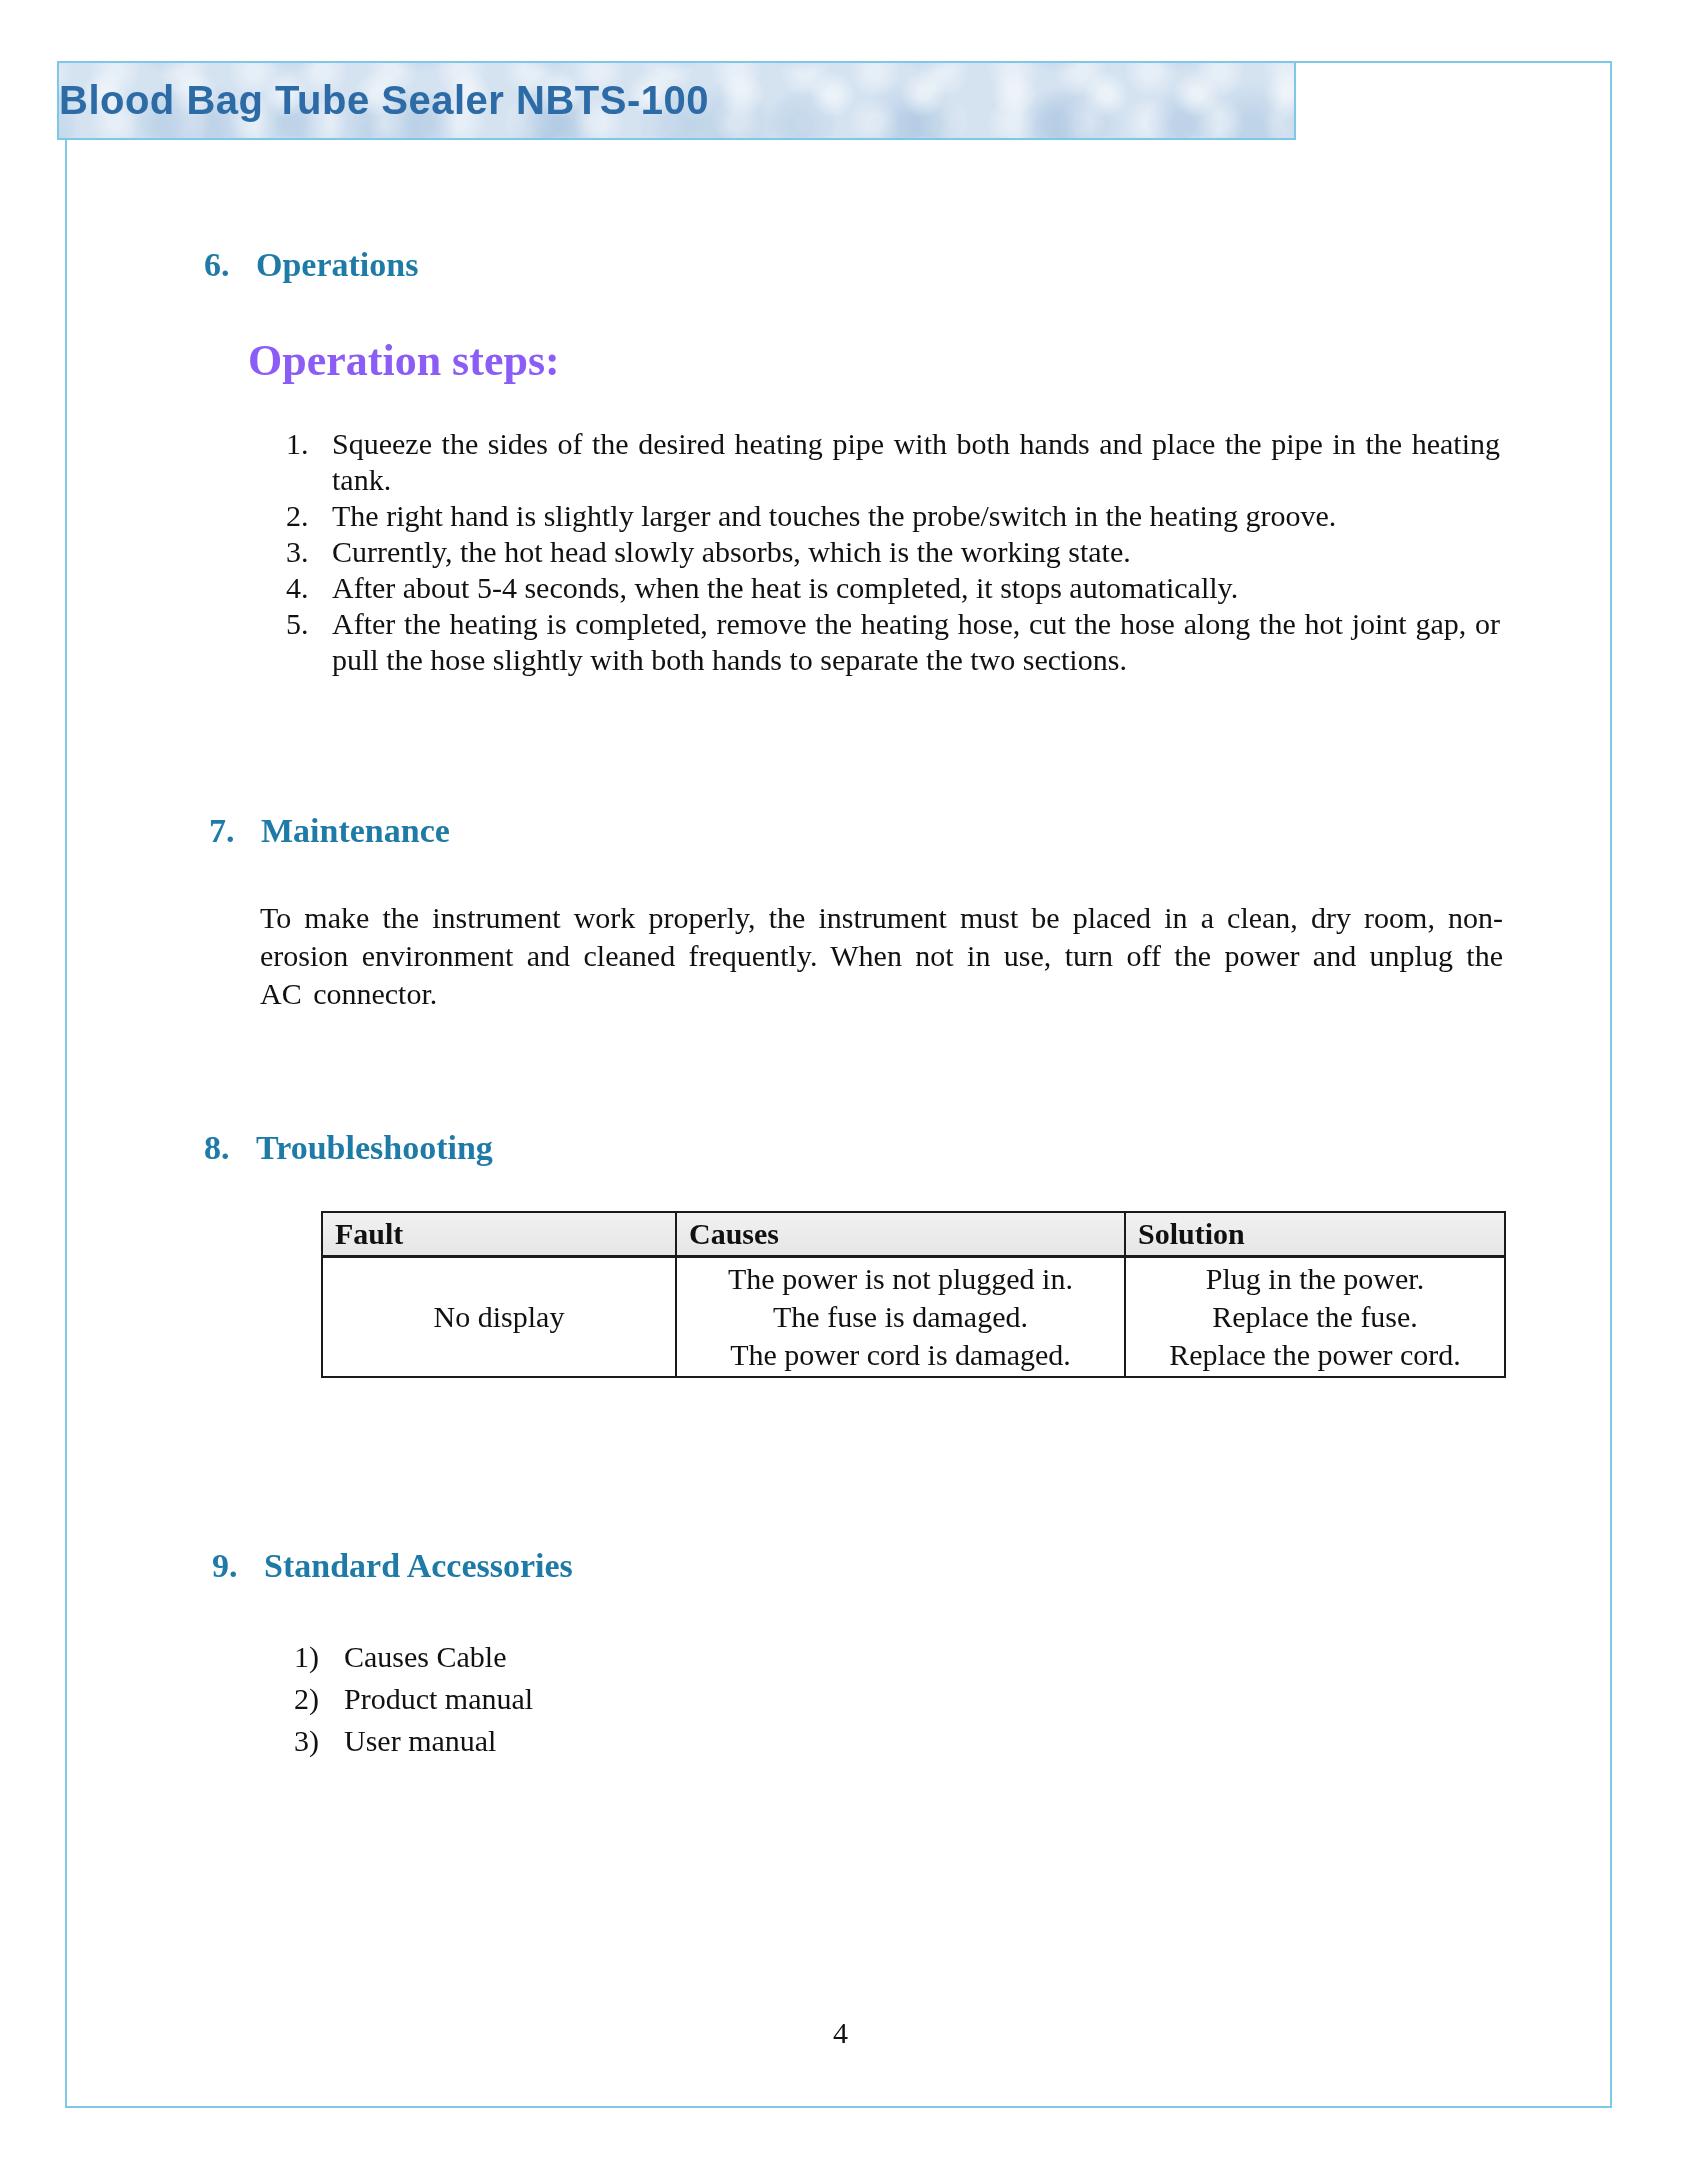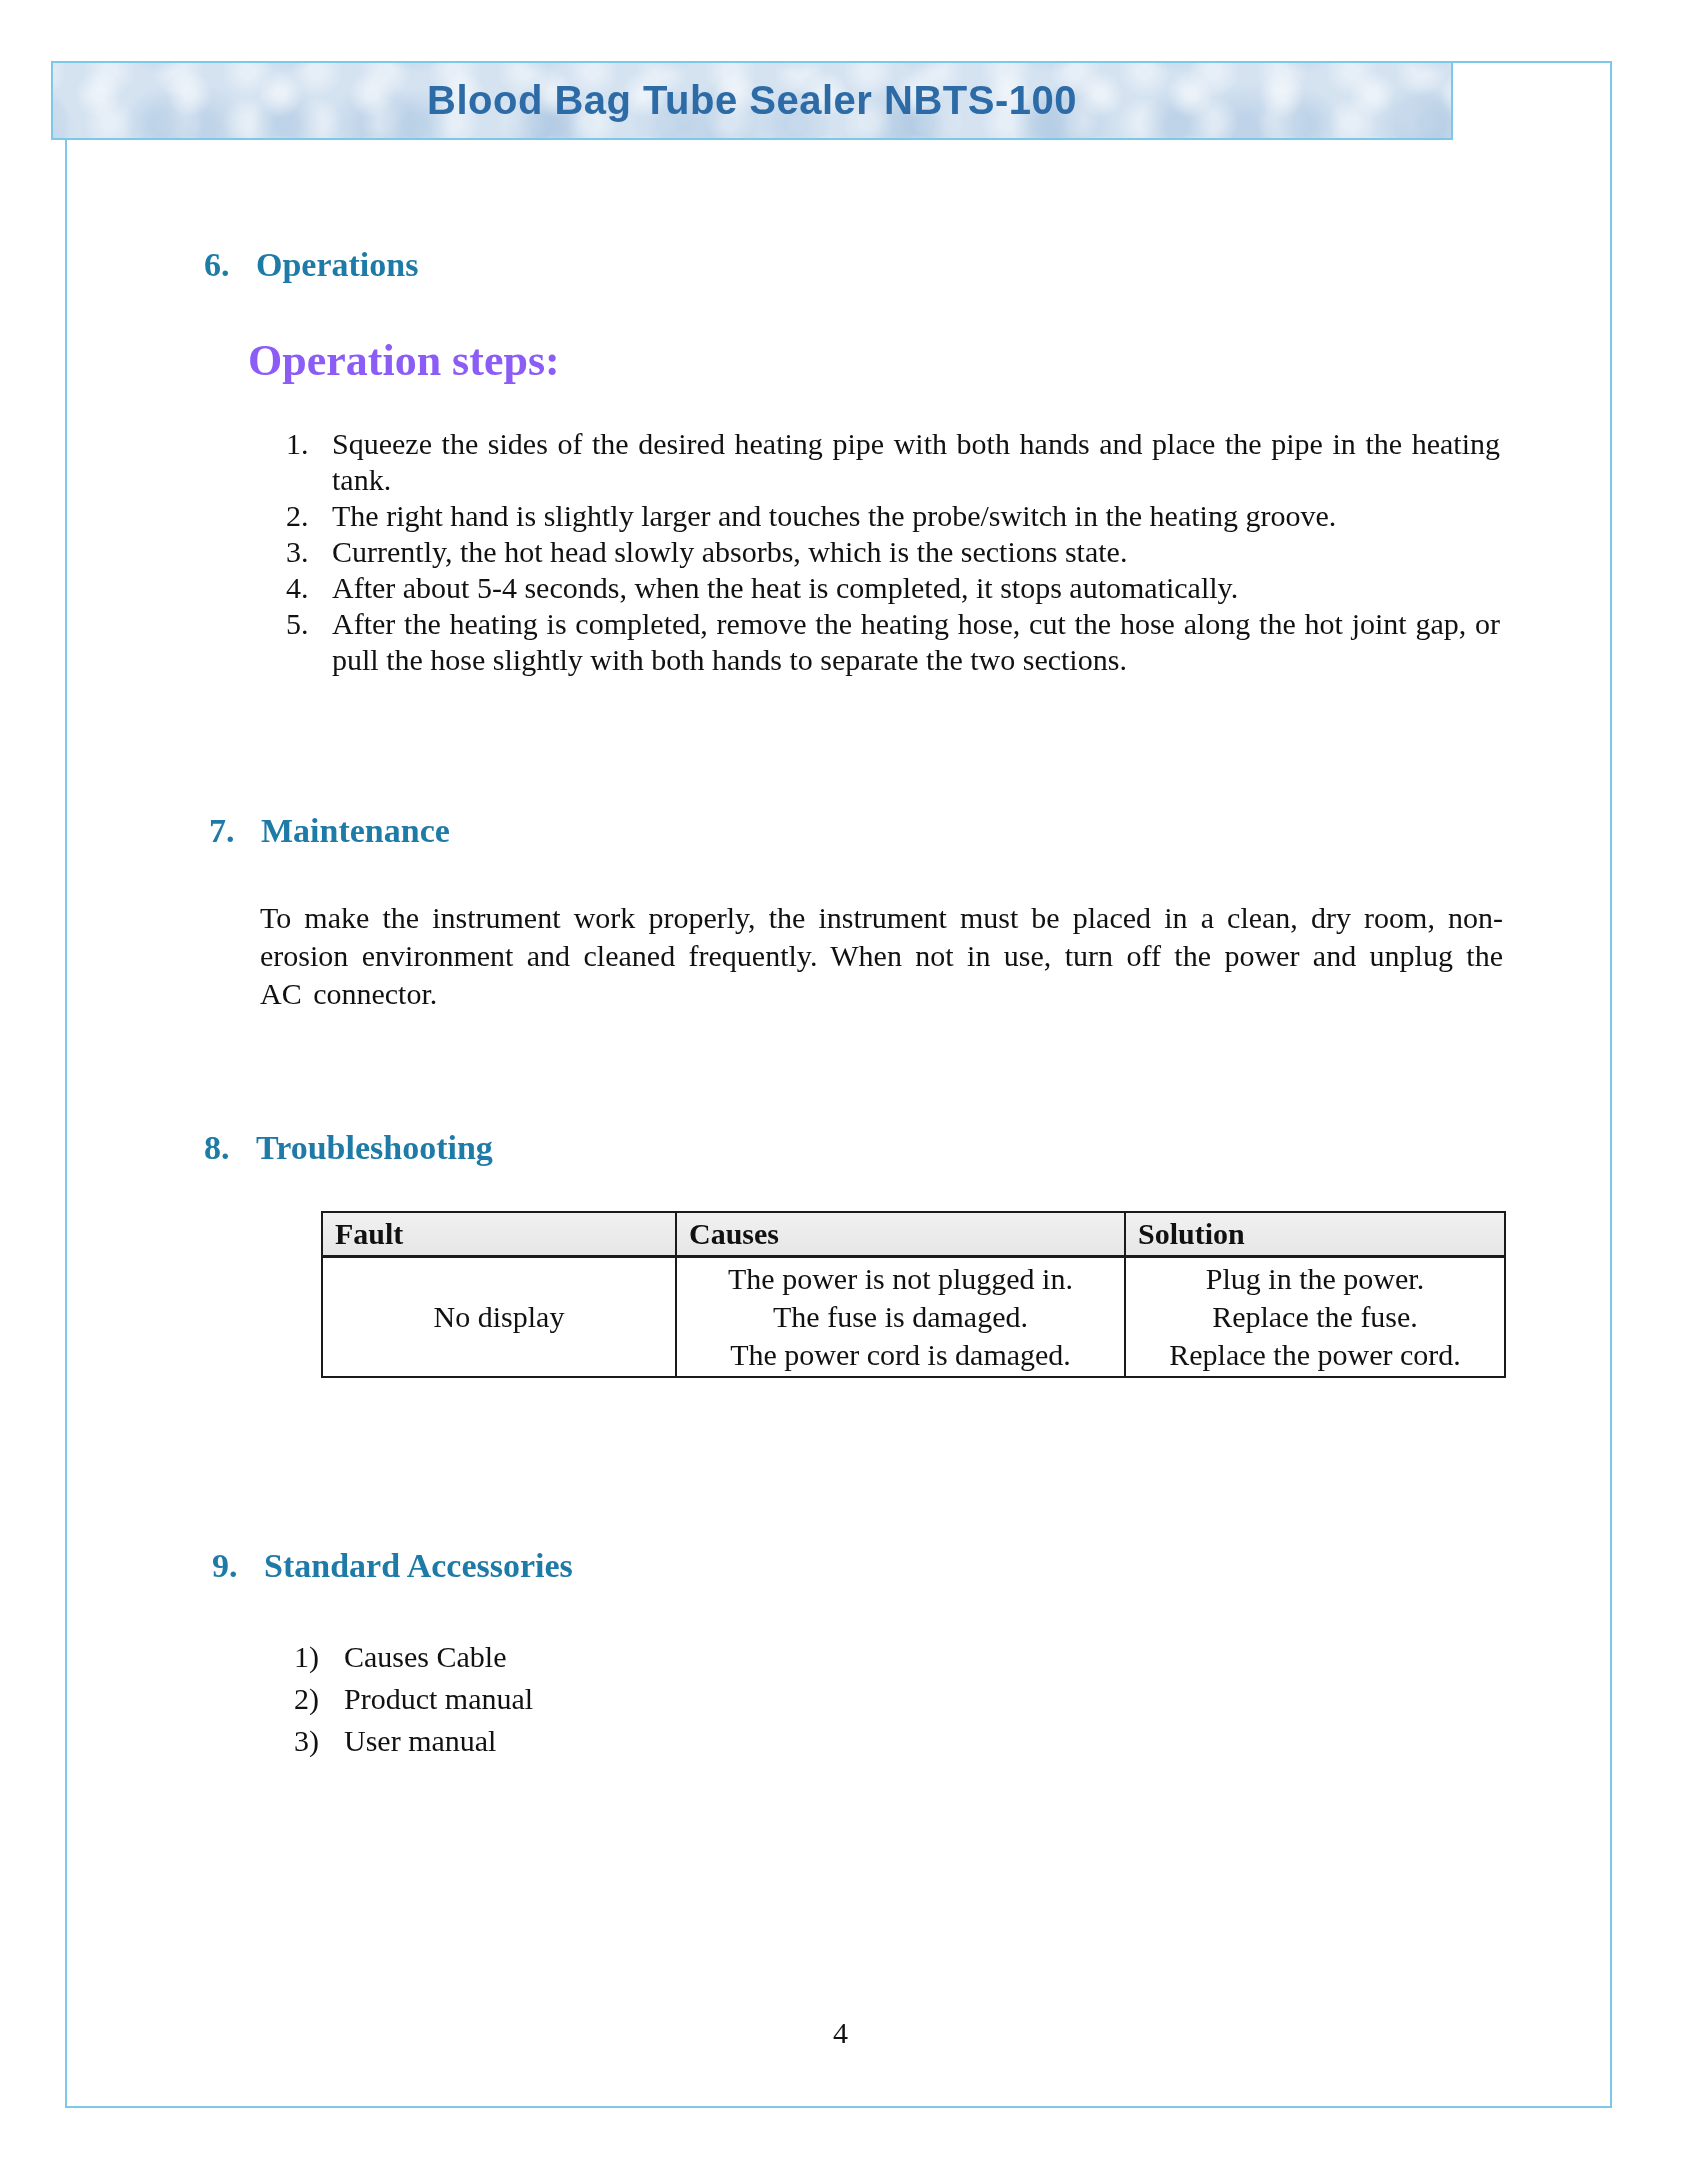--- a/index.html
+++ b/index.html
@@ -5,31 +5,31 @@
   html,body{margin:0;padding:0;}
   body{
     width:1683px;height:2178px;position:relative;background:#ffffff;
     font-family:"Liberation Serif", serif;color:#111;
   }
   .page-border{
     position:absolute;left:65px;top:61px;width:1547px;height:2047px;
     border:2px solid #7cc8e6;background:#ffffff;box-sizing:border-box;
   }
   .banner{
-    position:absolute;left:51px;top:61px;width:1402px;height:79px;box-sizing:border-box;
+    position:absolute;left:57px;top:61px;width:1239px;height:79px;box-sizing:border-box;
     border:2px solid #7cc8e6;
     background-color:#d5e3f1;
     background-image:
       radial-gradient(circle, rgba(255,255,255,0.55) 10%, rgba(255,255,255,0) 42%),
       radial-gradient(circle, rgba(168,196,224,0.50) 14%, rgba(168,196,224,0) 48%),
       radial-gradient(circle, rgba(255,255,255,0.40) 18%, rgba(255,255,255,0) 60%),
       radial-gradient(circle, rgba(150,183,216,0.35) 12%, rgba(150,183,216,0) 46%);
     background-size:91px 63px,127px 87px,69px 51px,174px 117px;
     background-position:0 0,44px 18px,22px 34px,61px 8px;
-    display:flex;align-items:center;justify-content:center;
+    display:flex;align-items:center;
   }
   .banner-title{
     font-family:"Liberation Sans", sans-serif;font-weight:bold;font-size:40px;
     color:#2d6ba6;letter-spacing:0.5px;
   }
   .section-h{
     position:absolute;font-weight:bold;font-size:34px;line-height:1;color:#1e7ba8;
     white-space:nowrap;
   }
   .section-h .num{display:inline-block;width:52px;}
@@ -89,21 +89,21 @@
   <div class="step">
     <span class="marker">1.</span>
     <span>Squeeze the sides of the desired heating pipe with both hands and place the pipe in the heating tank.</span>
   </div>
   <div class="step">
     <span class="marker">2.</span>
     <span>The right hand is slightly larger and touches the probe/switch in the heating groove.</span>
   </div>
   <div class="step">
     <span class="marker">3.</span>
-    <span>Currently, the hot head slowly absorbs, which is the sections state.</span>
+    <span>Currently, the hot head slowly absorbs, which is the working state.</span>
   </div>
   <div class="step">
     <span class="marker">4.</span>
     <span>After about 5-4 seconds, when the heat is completed, it stops automatically.</span>
   </div>
   <div class="step">
     <span class="marker">5.</span>
     <span>After the heating is completed, remove the heating hose, cut the hose along the hot joint gap, or pull the hose slightly with both hands to separate the two sections.</span>
   </div>
 </div>

